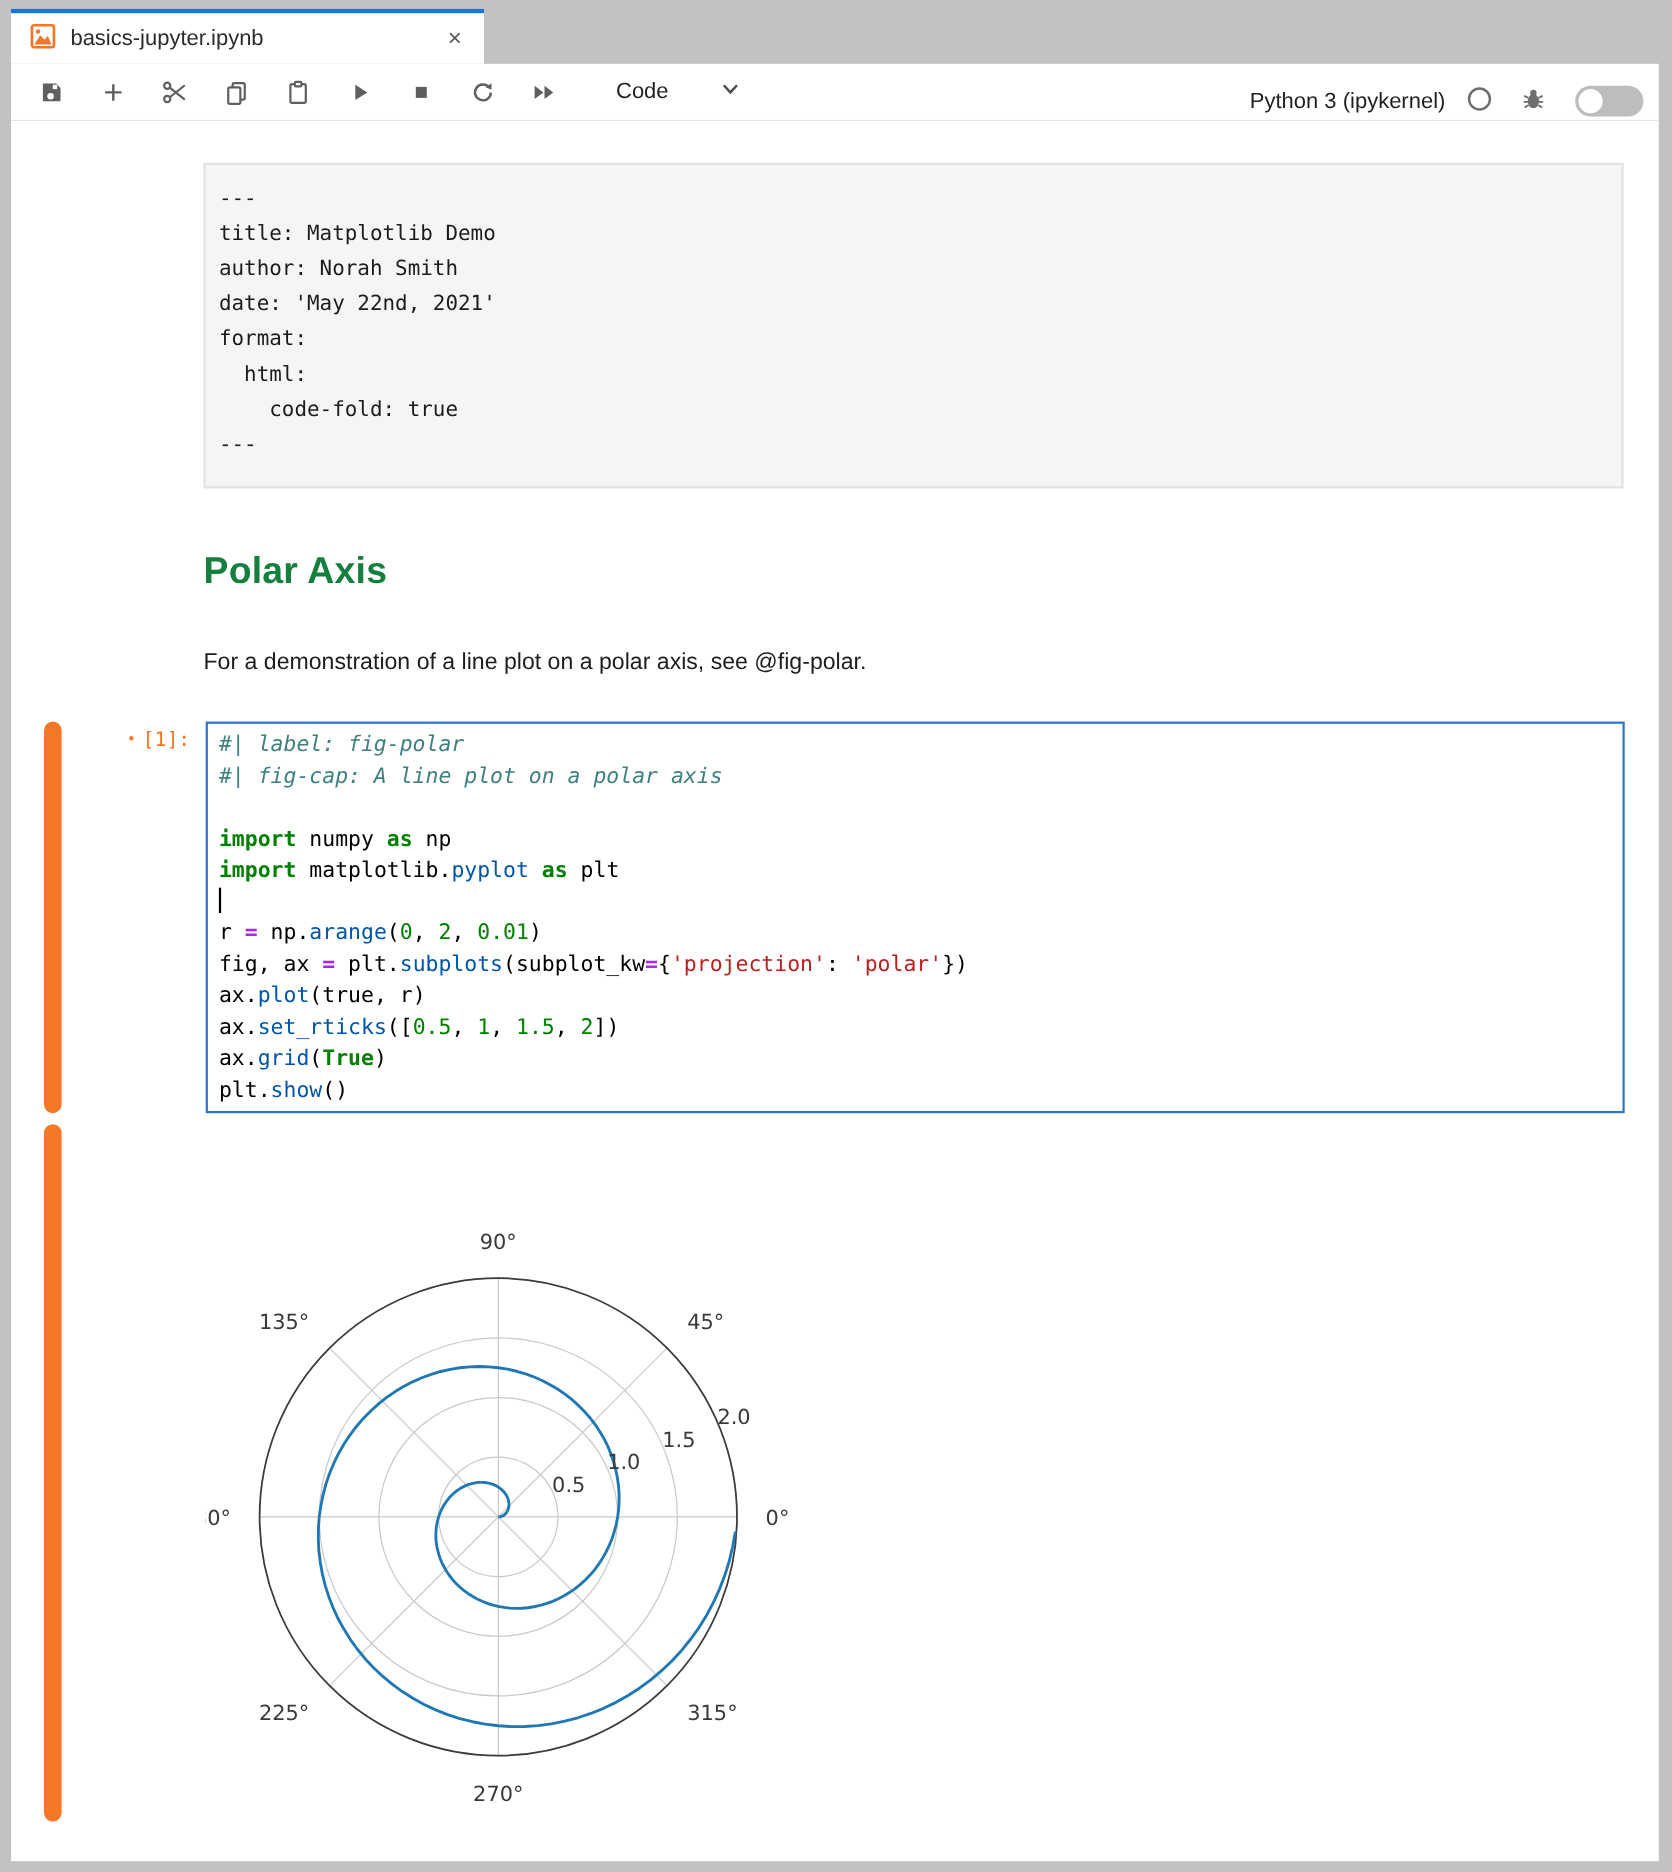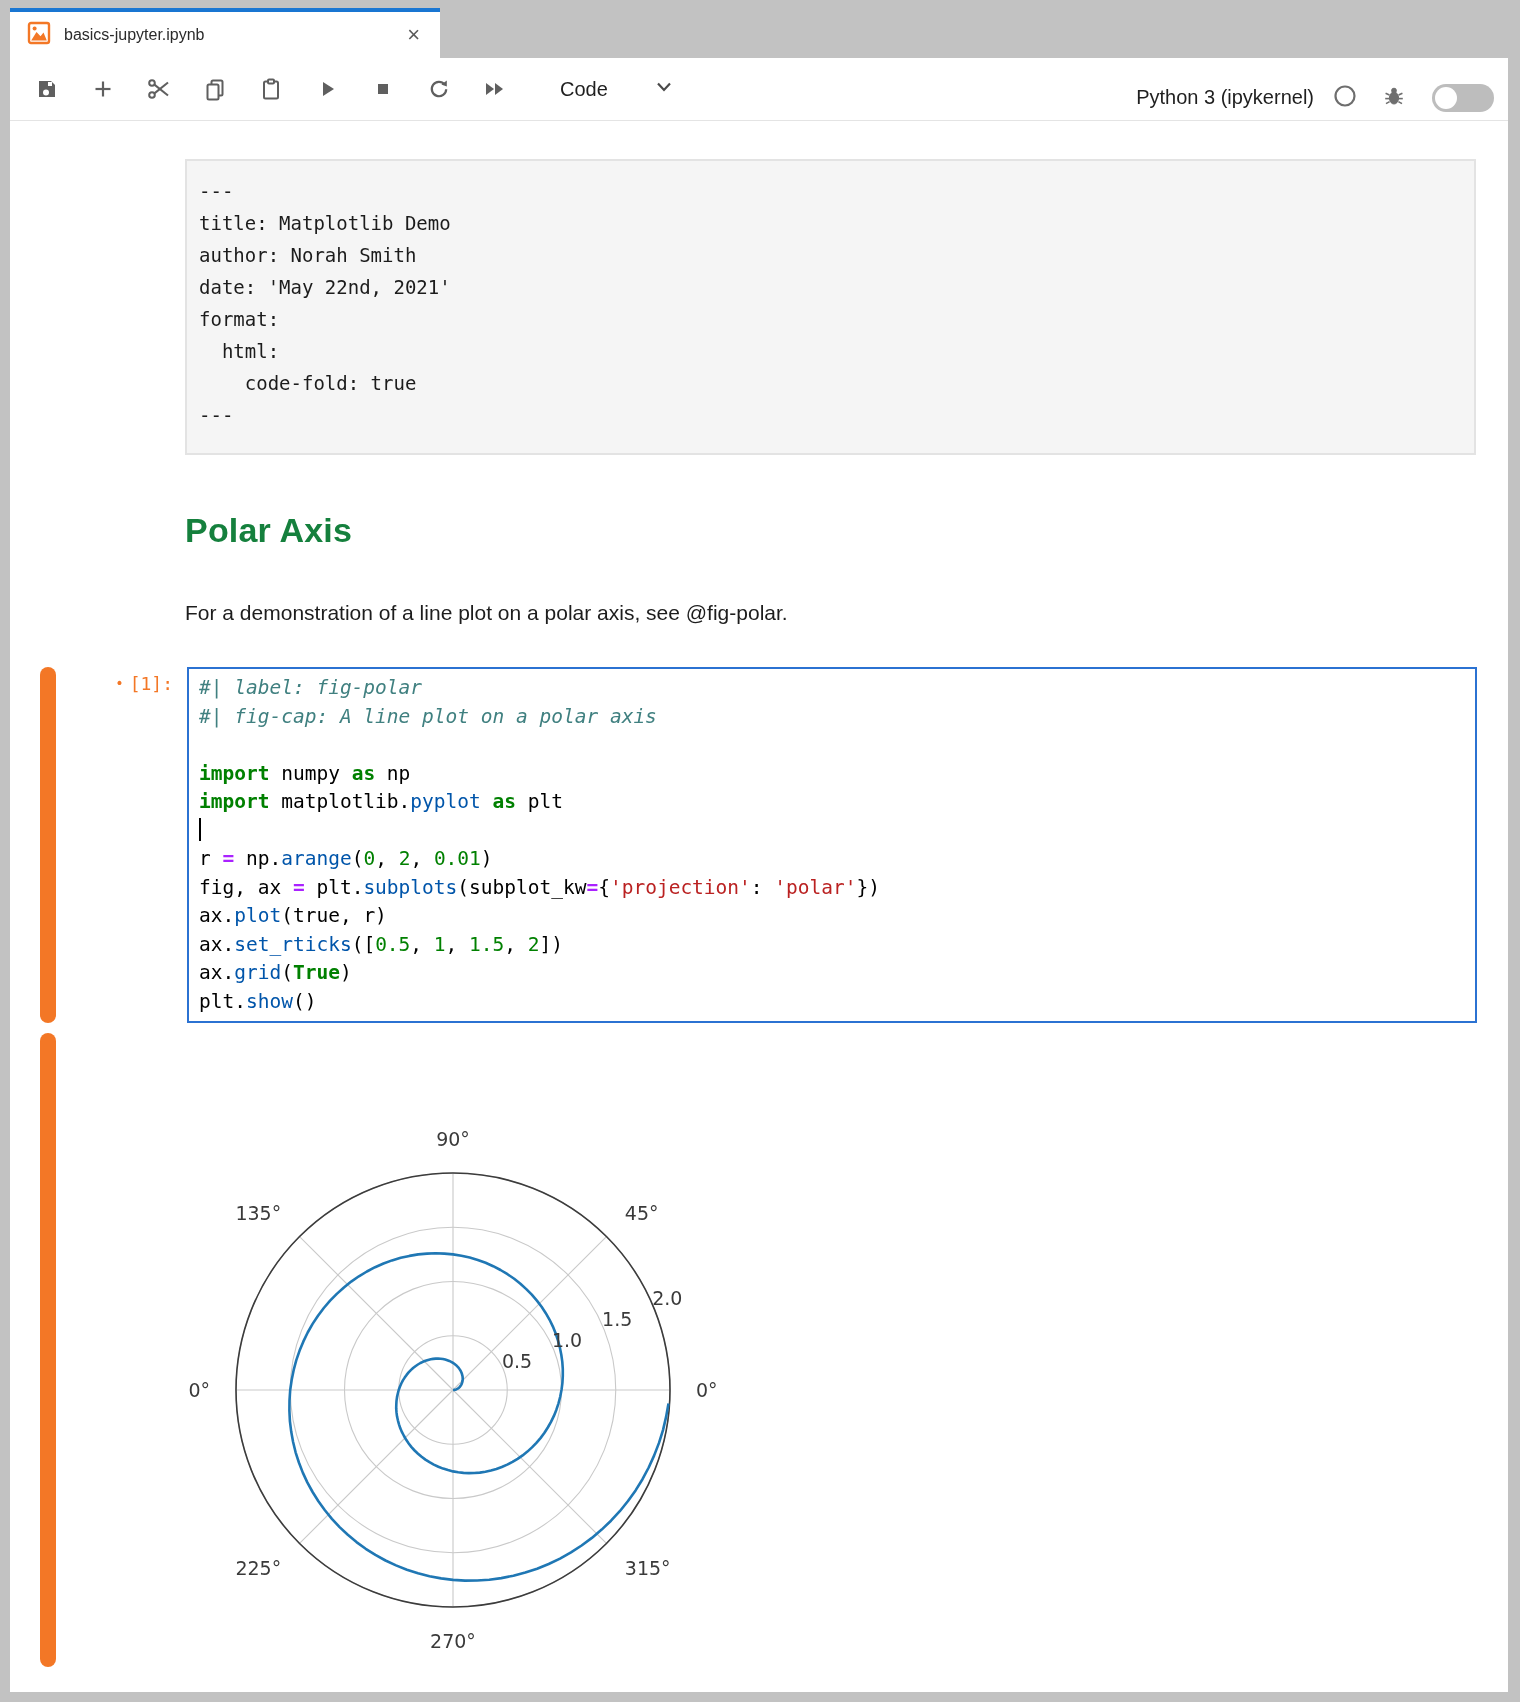--- a/index.html
+++ b/index.html
@@ -7,29 +7,29 @@
     width:1520px;height:1702px;position:relative;overflow:hidden;
     background:#c2c2c2;
     font-family:"Liberation Sans", sans-serif;
   }
   
   .tab{
     position:absolute;left:10px;top:8px;width:430px;height:50px;
     background:#ffffff;border-top:4px solid #1976d2;box-sizing:border-box;
     display:flex;align-items:center;padding:0 14px 0 16px;
   }
-  .tab-title{font-size:16px;color:#2b2b2b;margin-left:12px;flex:1;}
+  .tab-title{font-size:20px;color:#2b2b2b;margin-left:12px;flex:1;}
   .tab-close{color:#5a5a5a;font-size:22px;line-height:1;padding:2px 6px;cursor:default;}
   .main{
     position:absolute;left:10px;top:58px;width:1498px;height:1634px;
     background:#ffffff;overflow:hidden;
   }
   
   .toolbar{
-    height:63px;border-bottom:1px solid #e4e4e4;display:flex;align-items:center;
+    height:52px;border-bottom:1px solid #e4e4e4;display:flex;align-items:center;
     padding:0 14px 0 20px;box-sizing:border-box;
   }
   .tbtn{width:34px;height:34px;display:flex;align-items:center;justify-content:center;
     margin-right:22px;border-radius:3px;}
   .tbtn svg{display:block;}
   .cell-type{display:flex;align-items:center;margin-left:26px;}
   .cell-type-label{font-size:20px;color:#1f1f1f;}
   .cell-type .chev{margin-left:46px;}
   .toolbar-right{margin-left:auto;display:flex;align-items:center;margin-top:17px;}
   .kernel-name{font-size:20px;color:#1f1f1f;margin-right:18px;}

